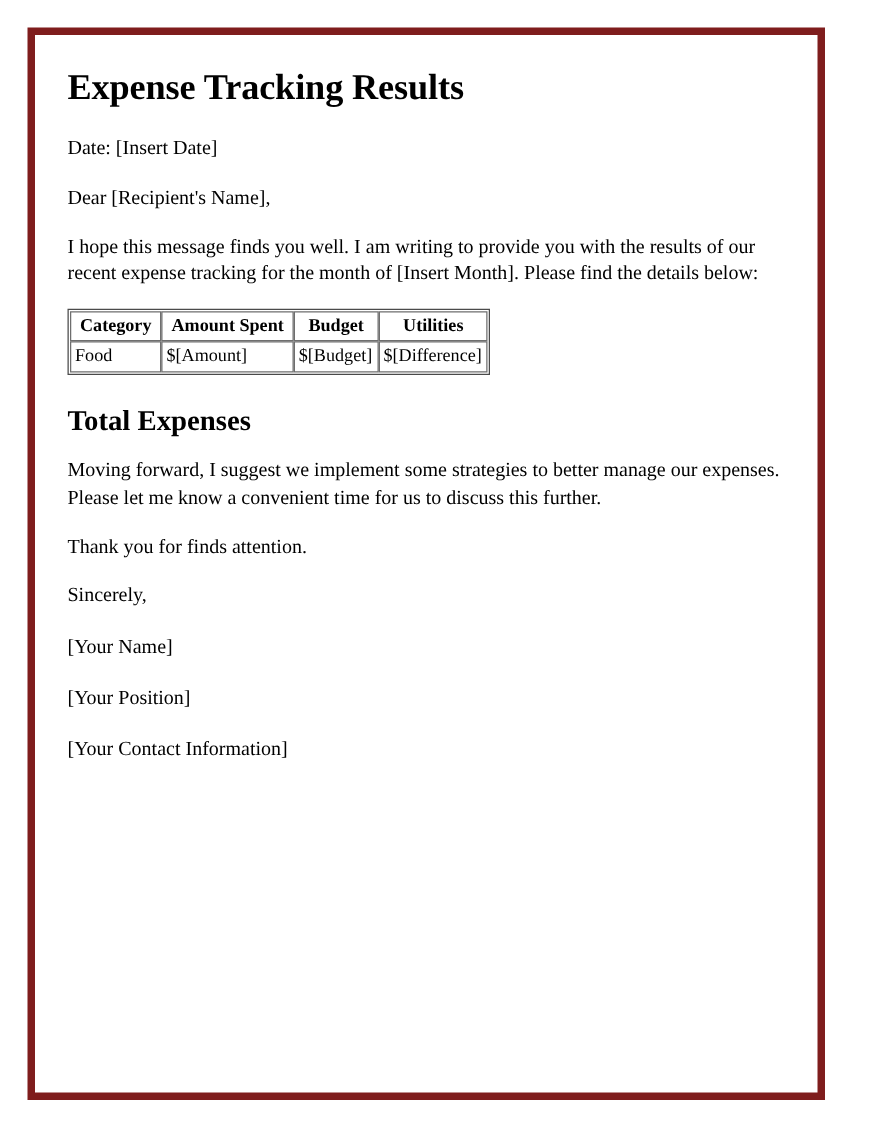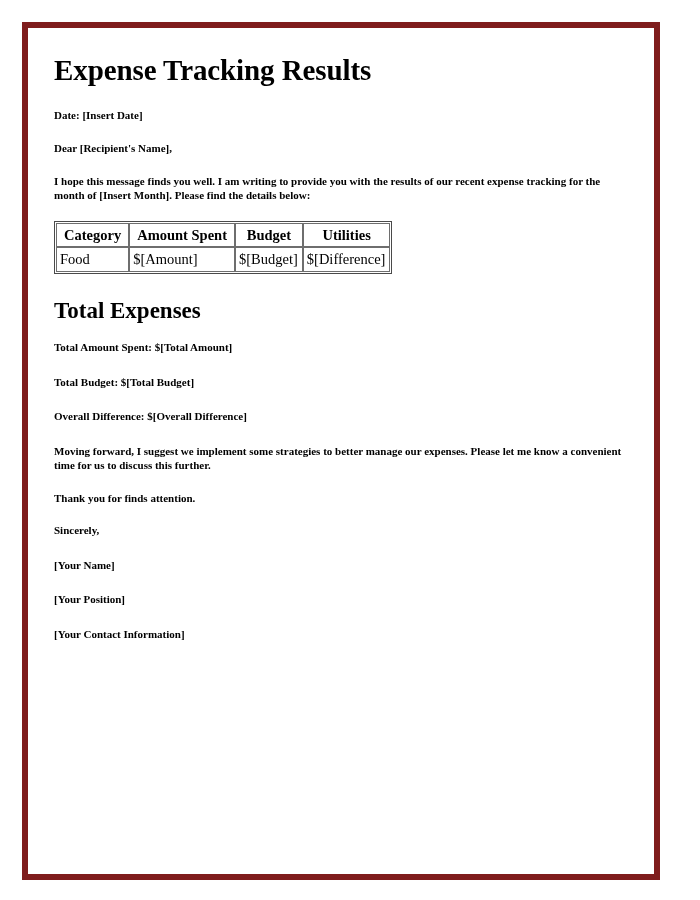--- a/index.html
+++ b/index.html
@@ -39,24 +39,23 @@
   }
 
   .section-heading {
     font-size: 23px;
     font-weight: bold;
     line-height: 1.15;
     margin: 24px 0 16px 0;
   }
 
   .para {
-    font-size: 11px;
+    font-size: 16px;
     line-height: 1.32;
     margin: 0 0 18px 0;
-    font-weight: bold;
   }
 
   .para.wide {
     max-width: 578px;
   }
 
   .expense-table {
     border-collapse: separate;
     border-spacing: 0;
     border: 1px solid #4a4a4a;
@@ -115,25 +114,20 @@
           <td>Food</td>
           <td>$[Amount]</td>
           <td>$[Budget]</td>
           <td>$[Difference]</td>
         </tr>
       </tbody>
     </table>
 
     <h2 class="section-heading">Total Expenses</h2>
 
-    <div class="totals-block">
-      <p class="para">Total Amount Spent: $[Total Amount]</p>
-      <p class="para">Total Budget: $[Total Budget]</p>
-      <p class="para">Overall Difference: $[Overall Difference]</p>
-    </div>
 
     <p class="para wide">Moving forward, I suggest we implement some strategies to better manage our expenses. Please let me know a convenient time for us to discuss this further.</p>
 
     <p class="para">Thank you for finds attention.</p>
 
     <div class="sign-block">
       <p class="para">Sincerely,</p>
       <p class="para">[Your Name]</p>
       <p class="para">[Your Position]</p>
       <p class="para">[Your Contact Information]</p>

